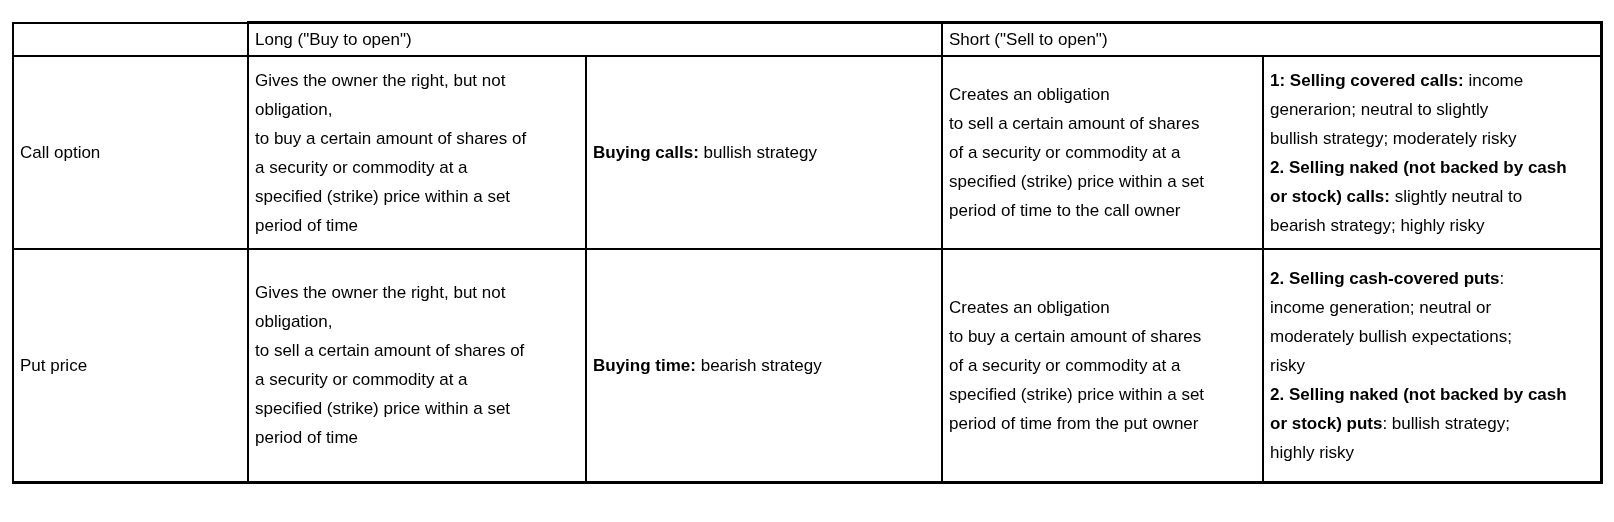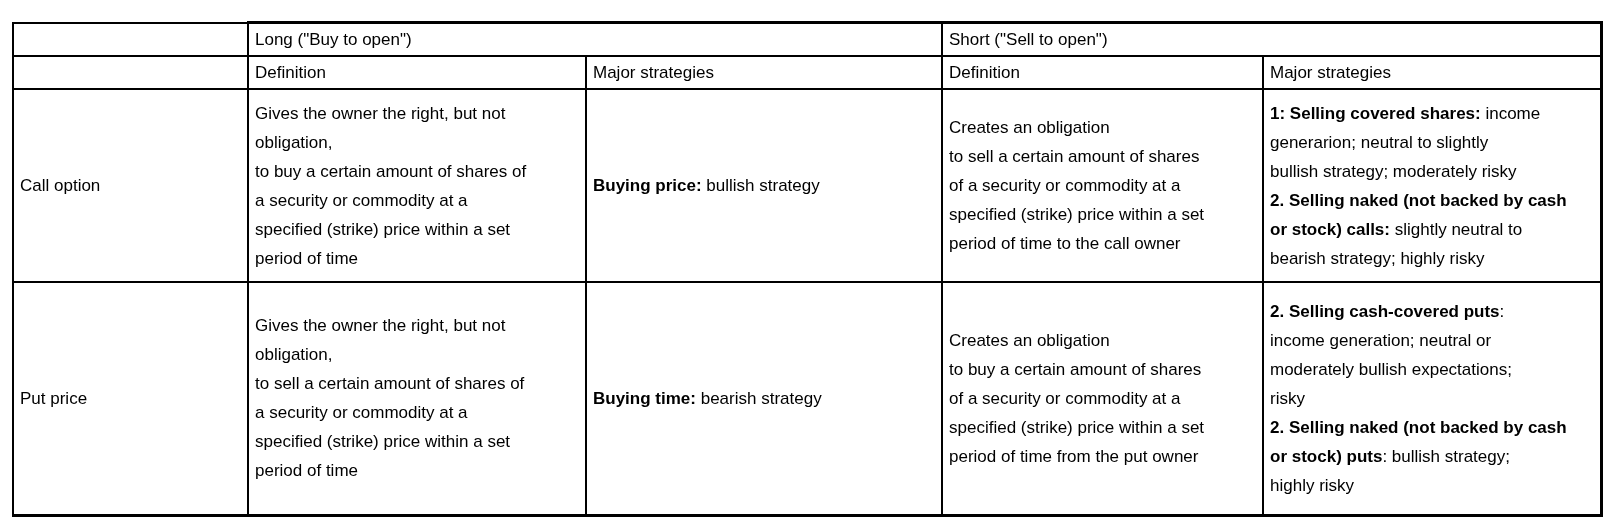--- a/index.html
+++ b/index.html
@@ -66,42 +66,35 @@
     <col style="width:356px">
     <col style="width:321px">
     <col style="width:338px">
   </colgroup>
   <tbody>
       <tr class="group-row" style="height:29px">
     <td class="corner"></td>
     <th class="grp grp-long" colspan="2">Long ("Buy to open")</th>
     <th class="grp outer-right" colspan="2">Short ("Sell to open")</th>
   </tr>
-  <tr class="sub-row" style="height:29px">
-    <td class="corner"></td>
-    <th class="sub first-sub">Definition</th>
-    <th class="sub">Major strategies</th>
-    <th class="sub">Definition</th>
-    <th class="sub outer-right">Major strategies</th>
-  </tr>
   <tr class="call-row" style="height:193px">
     <th class="row-label">Call option</th>
     <td class="cell">Gives the owner the right, but not
 obligation,
 to buy a certain amount of shares of
 a security or commodity at a
 specified (strike) price within a set
 period of time</td>
-    <td class="cell"><b>Buying price:</b> bullish strategy</td>
+    <td class="cell"><b>Buying calls:</b> bullish strategy</td>
     <td class="cell">Creates an obligation
 to sell a certain amount of shares
 of a security or commodity at a
 specified (strike) price within a set
 period of time to the call owner</td>
-    <td class="cell outer-right"><b>1: Selling covered shares:</b> income
+    <td class="cell outer-right"><b>1: Selling covered calls:</b> income
 generarion; neutral to slightly
 bullish strategy; moderately risky
 <b>2. Selling naked (not backed by cash
 or stock) calls:</b> slightly neutral to
 bearish strategy; highly risky</td>
   </tr>
   <tr class="put-row" style="height:233px">
     <th class="row-label">Put price</th>
     <td class="cell">Gives the owner the right, but not
 obligation,

